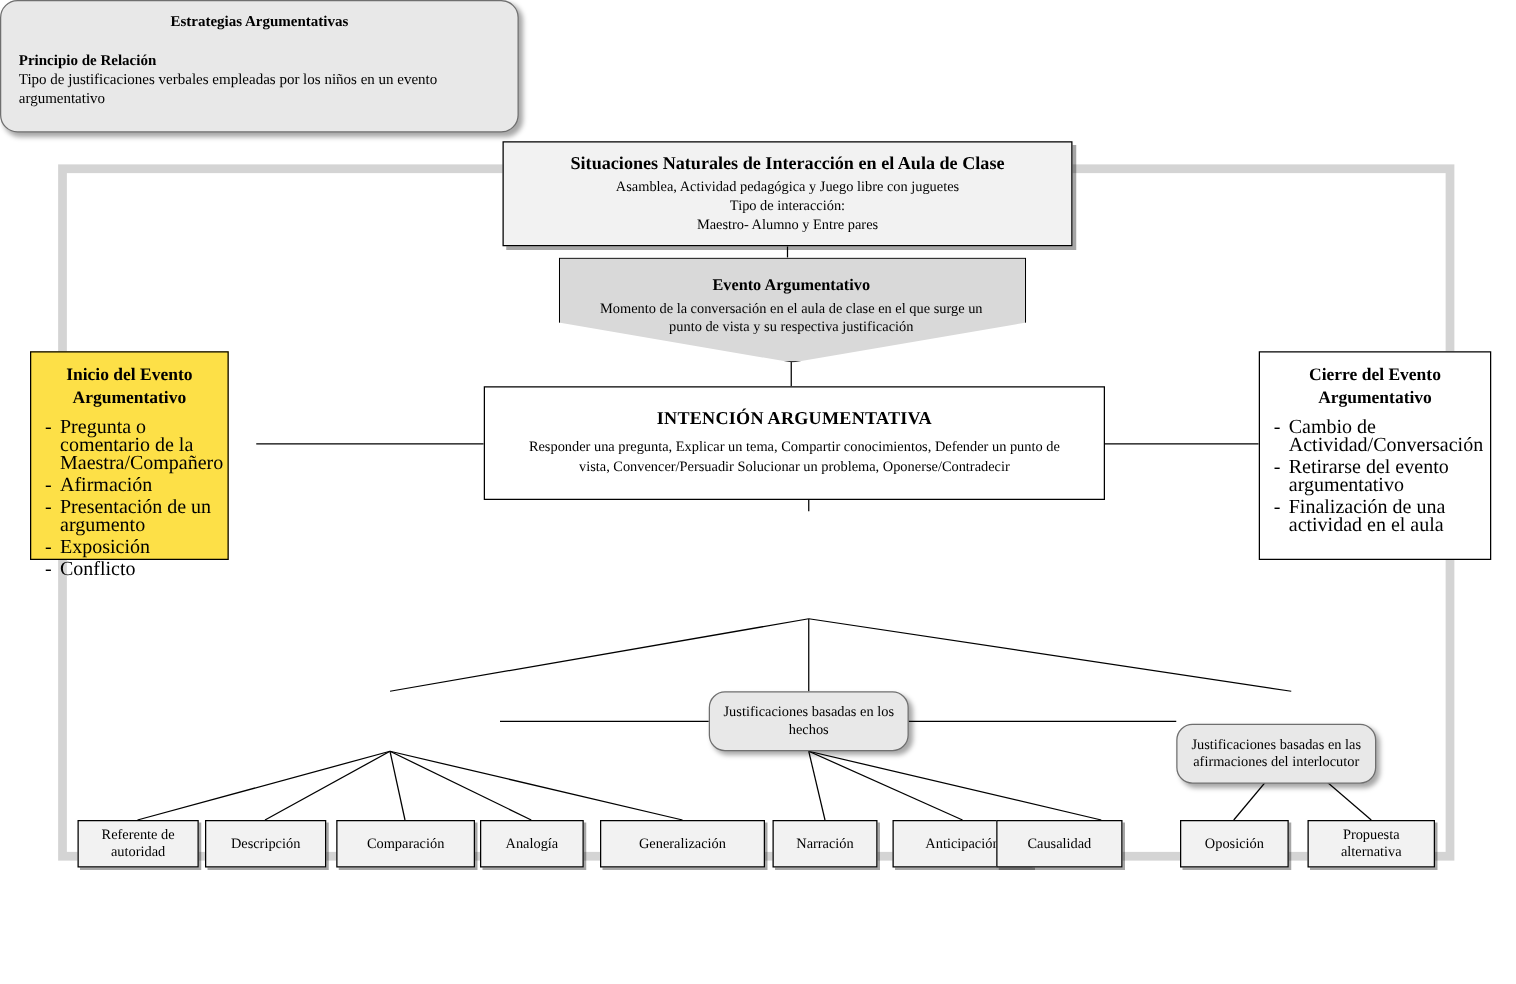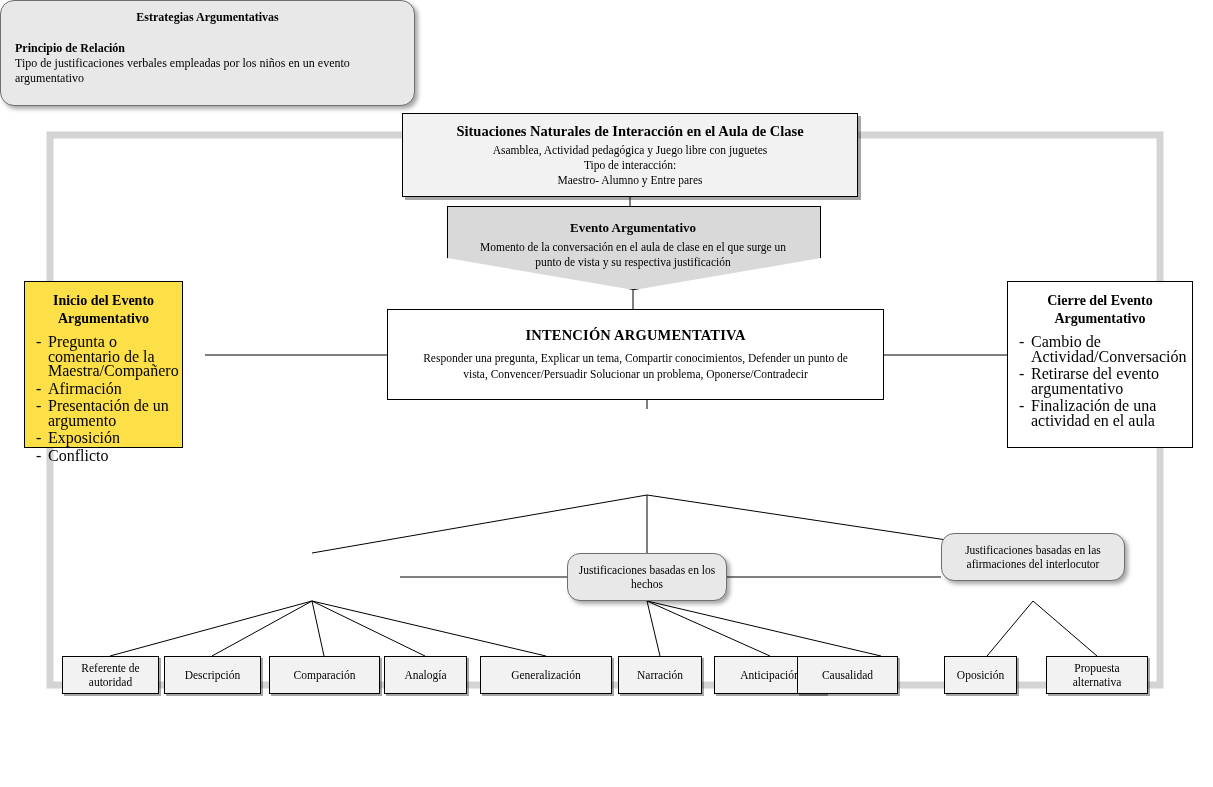--- a/index.html
+++ b/index.html
@@ -141,21 +141,21 @@
     display: flex;
     align-items: center;
     justify-content: center;
     text-align: center;
     font-size: 11.5px;
     line-height: 14px;
     padding: 0 8px;
   }
   #mid-atributos { left: 224px; top: 553px; width: 176px; height: 48px; }
   #mid-hechos    { left: 567px; top: 553px; width: 160px; height: 48px; }
-  #mid-afirm     { left: 941px; top: 533px; width: 184px; height: 48px; }
+  #mid-afirm     { left: 941px; top: 579px; width: 160px; height: 48px; }
 
   
   .leaf {
     position: absolute;
     box-sizing: border-box;
     border: 1px solid #000;
     background: #f2f2f2;
     box-shadow: 2px 2px 0 rgba(0,0,0,0.35);
     display: flex;
     align-items: center;
@@ -168,21 +168,21 @@
     top: 656px;
   }
   #leaf-0 { left: 62px;   width: 97px; }
   #leaf-1 { left: 164px;  width: 97px; }
   #leaf-2 { left: 269px;  width: 111px; }
   #leaf-3 { left: 384px;  width: 83px; }
   #leaf-4 { left: 480px;  width: 132px; }
   #leaf-5 { left: 618px;  width: 84px; }
   #leaf-6 { left: 714px;  width: 112px; }
   #leaf-7 { left: 797px;  width: 101px; }
-  #leaf-8 { left: 944px;  width: 73px; }
+  #leaf-8 { left: 944px;  width: 87px; }
   #leaf-9 { left: 1046px; width: 102px; }
 </style>
 </head>
 <body>
 
 <div id="canvas">
 
   <svg class="lines" viewBox="0 0 1213 787">
 
     <rect x="50" y="135" width="1110" height="550" fill="none" stroke="#d4d4d4" stroke-width="7"></rect>

